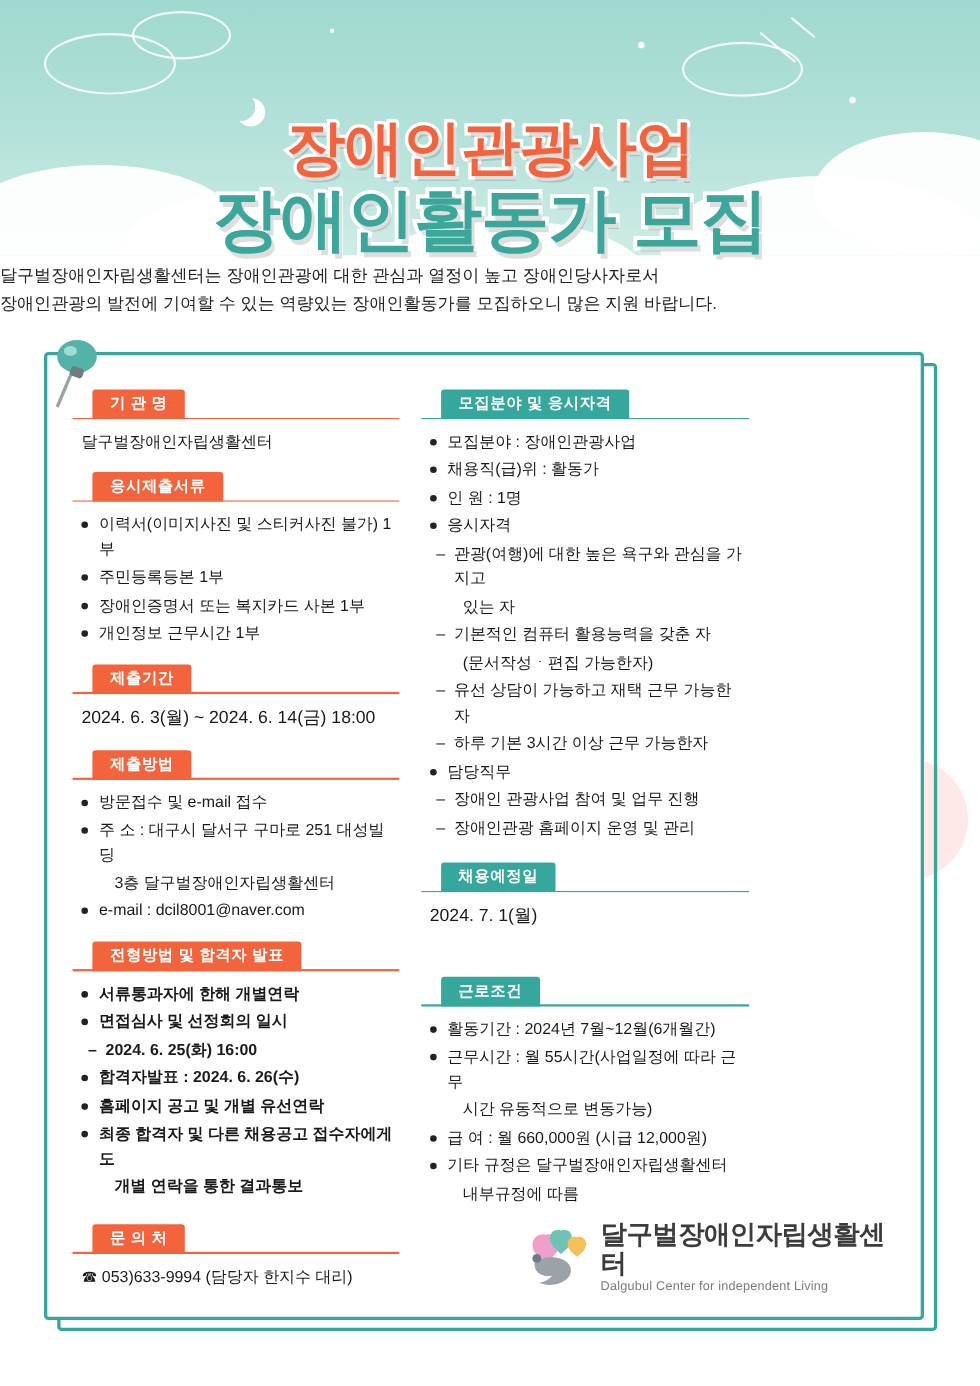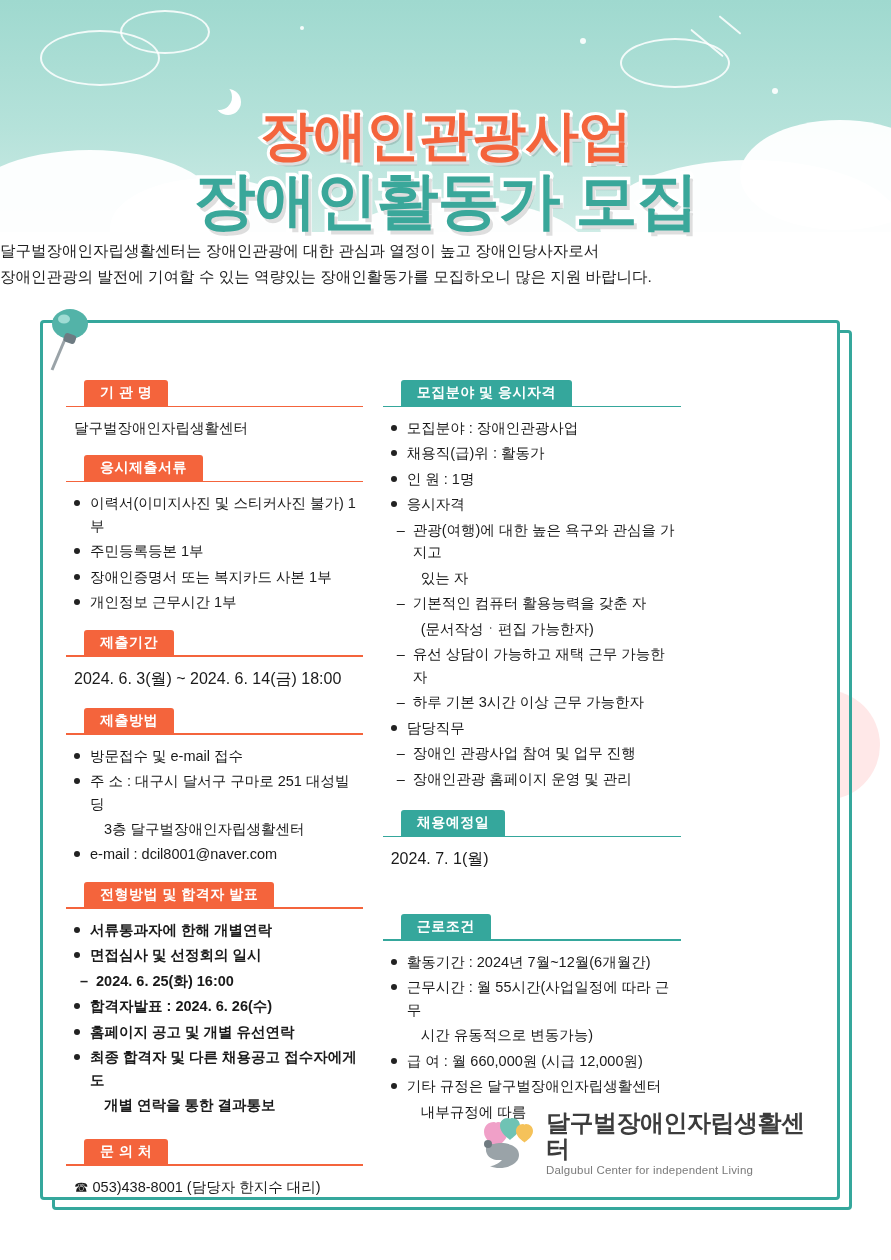--- a/index.html
+++ b/index.html
@@ -145,21 +145,20 @@
     z-index: 6;
   }
 
   .columns {
     position: absolute;
     left: 40px; top: 320px;
     width: 680px; height: 880px;
     display: flex;
     z-index: 3;
     padding: 34px 39px 20px 26px;
-    margin-top: 26px;
   }
   .col-left { width: 390px; padding-right: 14px; }
   .col-right { width: 384px; padding-left: 6px; }
 
   
   .sec { margin-bottom: 16px; }
   .sec-head {
     position: relative;
     display: block;
     margin-bottom: 10px;
@@ -364,21 +363,21 @@
         <li class="bullet bold">최종 합격자 및 다른 채용공고 접수자에게도</li>
         <li class="indent bold">개별 연락을 통한 결과통보</li>
       </ul>
     </div>
 
     <div class="sec" style="margin-top:22px;">
       <div class="sec-head">
         <span class="pill">문 의 처</span>
         <span class="bar"></span>
       </div>
-      <div class="plain-text">☎ 053)438-8001 (담당자 한지수 대리)</div>
+      <div class="plain-text">☎ 053)633-9994 (담당자 한지수 대리)</div>
     </div>
 
   </div>
 
   <div class="col-right">
 
     <div class="sec">
       <div class="sec-head teal">
         <span class="pill">모집분야 및 응시자격</span>
         <span class="bar"></span>

